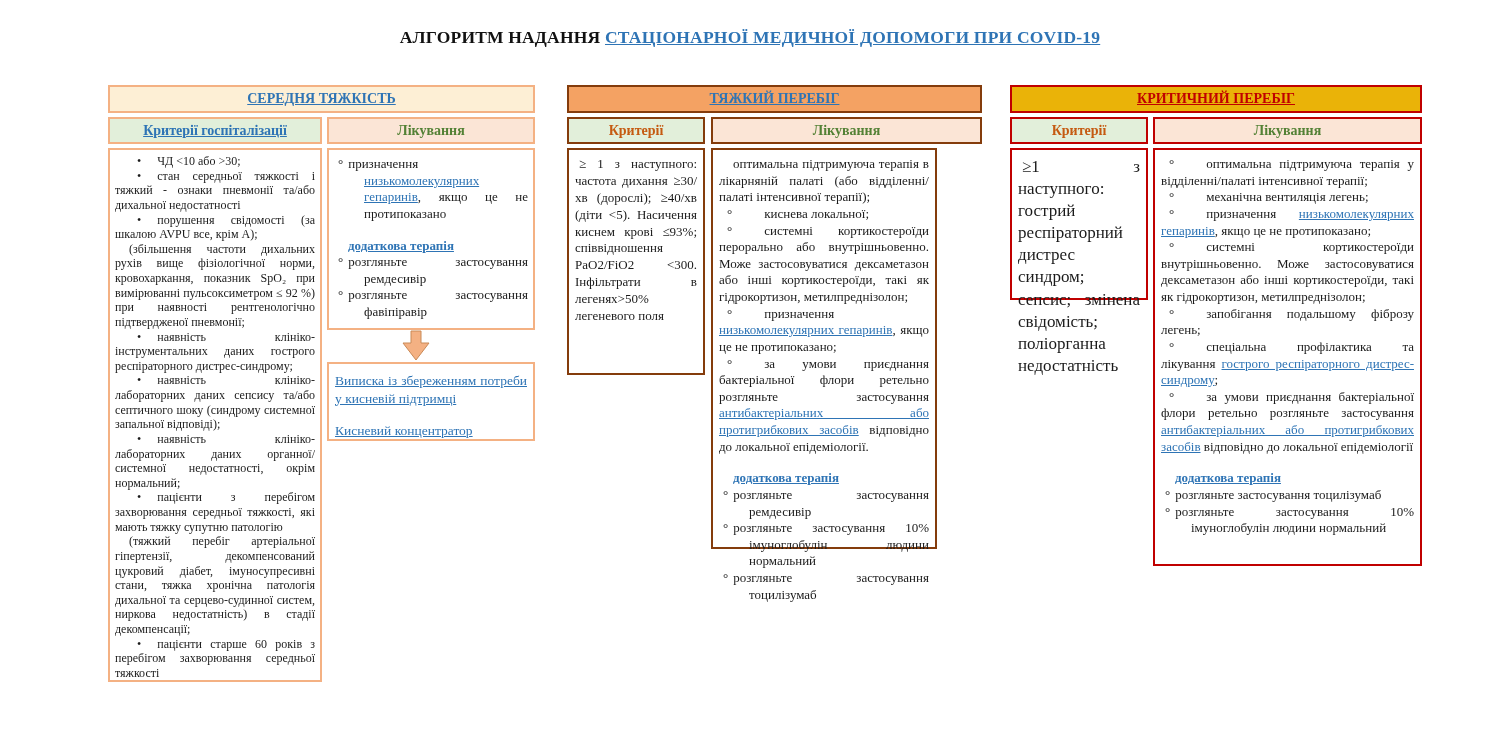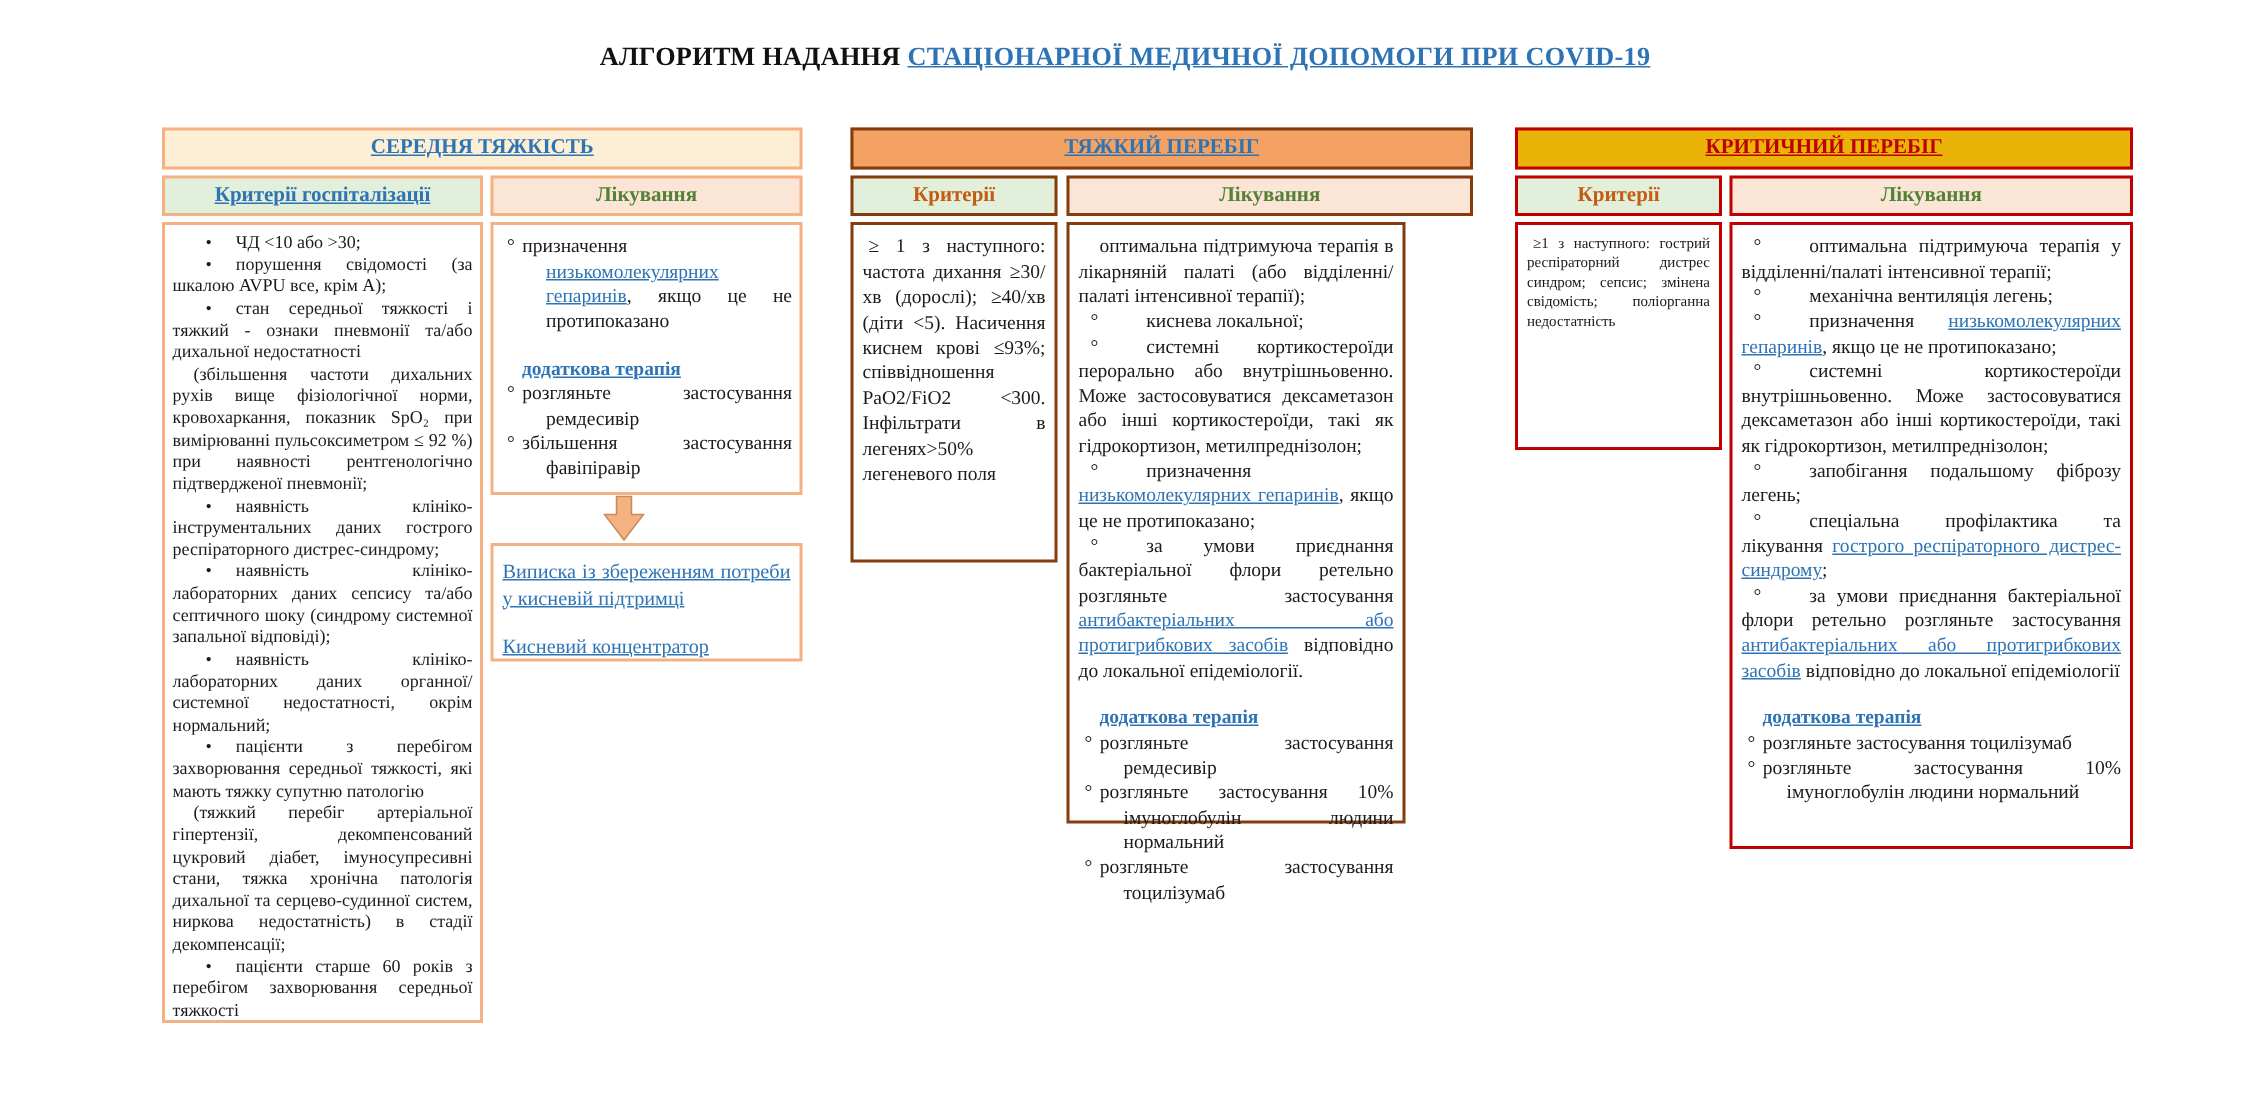--- a/index.html
+++ b/index.html
@@ -32,21 +32,21 @@
   #c2-header  { left:567px; top:85px;  width:415px; height:28px; background:var(--orange-fill); border:2px solid var(--brown-border); }
   #c2-crit-h  { left:567px; top:117px; width:138px; height:27px; background:var(--green-fill);  border:2px solid var(--brown-border); }
   #c2-treat-h { left:711px; top:117px; width:271px; height:27px; background:var(--peach-fill);  border:2px solid var(--brown-border); }
   #c2-crit    { left:567px; top:148px; width:138px; height:227px; border:2px solid var(--brown-border); padding:6px 6px; font-size:13px; line-height:1.3; }
   #c2-treat   { left:711px; top:148px; width:226px; height:401px; border:2px solid var(--brown-border); padding:6px 6px; font-size:13px; line-height:1.28; }
 
   
   #c3-header  { left:1010px; top:85px;  width:412px; height:28px; background:#eab308;             border:2px solid var(--red-border); }
   #c3-crit-h  { left:1010px; top:117px; width:138px; height:27px; background:var(--green-fill); border:2px solid var(--red-border); }
   #c3-treat-h { left:1153px; top:117px; width:269px; height:27px; background:var(--peach-fill); border:2px solid var(--red-border); }
-  #c3-crit    { left:1010px; top:148px; width:138px; height:152px; border:2px solid var(--red-border); padding:6px; font-size:10px; line-height:1.3; }
+  #c3-crit    { left:1010px; top:148px; width:138px; height:152px; border:2px solid var(--red-border); padding:6px; font-size:17px; line-height:1.3; }
   #c3-treat   { left:1153px; top:148px; width:269px; height:418px; border:2px solid var(--red-border); padding:6px; font-size:13px; line-height:1.28; }
 
   
   .item { text-align:justify; color:#1a1a1a; }
   .item .link { color:var(--link-blue); text-decoration:underline; }
   .item .linkbold { color:var(--link-blue); text-decoration:underline; font-weight:bold; }
   .bulpar .marker { padding-left:22px; padding-right:16px; }
   .par { text-indent:14px; }
   .degpar .marker { padding-left:8px; padding-right:32px; }
   .deghang { padding-left:30px; text-indent:-26px; }
@@ -69,36 +69,36 @@
     <span class="blue-u">СЕРЕДНЯ ТЯЖКІСТЬ</span>
   </div>
   <div id="c1-crit-h" class="box hdr">
     <span class="blue-u">Критерії госпіталізації</span>
   </div>
   <div id="c1-treat-h" class="box hdr">
     <span class="treat-title">Лікування</span>
   </div>
   <div id="c1-crit" class="box">
       <div class="item bulpar"><span class="marker">•</span><span class="run">ЧД &lt;10 або &gt;30;</span></div>
+      <div class="item bulpar"><span class="marker">•</span><span class="run">стан середньої тяжкості і тяжкий - ознаки пневмонії та/або дихальної недостатності</span></div>
       <div class="item bulpar"><span class="marker">•</span><span class="run">порушення свідомості (за шкалою AVPU все, крім А);</span></div>
-      <div class="item bulpar"><span class="marker">•</span><span class="run">стан середньої тяжкості і тяжкий - ознаки пневмонії та/або дихальної недостатності</span></div>
       <div class="item par"><span class="run">(збільшення частоти дихальних рухів вище фізіологічної норми, кровохаркання, показник SpO₂ при вимірюванні пульсоксиметром ≤ 92 %) при наявності рентгенологічно підтвердженої пневмонії;</span></div>
       <div class="item bulpar"><span class="marker">•</span><span class="run">наявність клініко-інструментальних даних гострого респіраторного дистрес-синдрому;</span></div>
       <div class="item bulpar"><span class="marker">•</span><span class="run">наявність клініко-лабораторних даних сепсису та/або септичного шоку (синдрому системної запальної відповіді);</span></div>
       <div class="item bulpar"><span class="marker">•</span><span class="run">наявність клініко-лабораторних даних органної/системної недостатності, окрім нормальний;</span></div>
       <div class="item bulpar"><span class="marker">•</span><span class="run">пацієнти з перебігом захворювання середньої тяжкості, які мають тяжку супутню патологію</span></div>
       <div class="item par"><span class="run">(тяжкий перебіг артеріальної гіпертензії, декомпенсований цукровий діабет, імуносупресивні стани, тяжка хронічна патологія дихальної та серцево-судинної систем, ниркова недостатність) в стадії декомпенсації;</span></div>
       <div class="item bulpar"><span class="marker">•</span><span class="run">пацієнти старше 60 років з перебігом захворювання середньої тяжкості</span></div>
     </div>
   <div id="c1-treat" class="box">
       <div class="item deghang"><span class="marker">°</span><span class="run">призначення </span><span class="link">низькомолекулярних гепаринів</span><span class="run">, якщо це не протипоказано</span></div>
       <div class="item gap"></div>
       <div class="item subhead"><span class="linkbold">додаткова терапія</span></div>
       <div class="item deghang"><span class="marker">°</span><span class="run">розгляньте застосування ремдесивір</span></div>
-      <div class="item deghang"><span class="marker">°</span><span class="run">збільшення застосування фавіпіравір</span></div>
+      <div class="item deghang"><span class="marker">°</span><span class="run">розгляньте застосування фавіпіравір</span></div>
     </div>
   <svg id="c1-arrow" viewBox="0 0 32 31">
     <polygon points="11,1 21,1 21,13 29,13 16,30 3,13 11,13" style="fill:var(--orange-border);stroke:#C98A57;stroke-width:1"></polygon>
   </svg>
   <div id="c1-disch" class="box">
       <div class="item linkpar"><span class="link">Виписка із збереженням потреби у кисневій підтримці</span></div>
       <div class="item gap"></div>
       <div class="item linkpar"><span class="link">Кисневий концентратор</span></div>
     </div>
 

